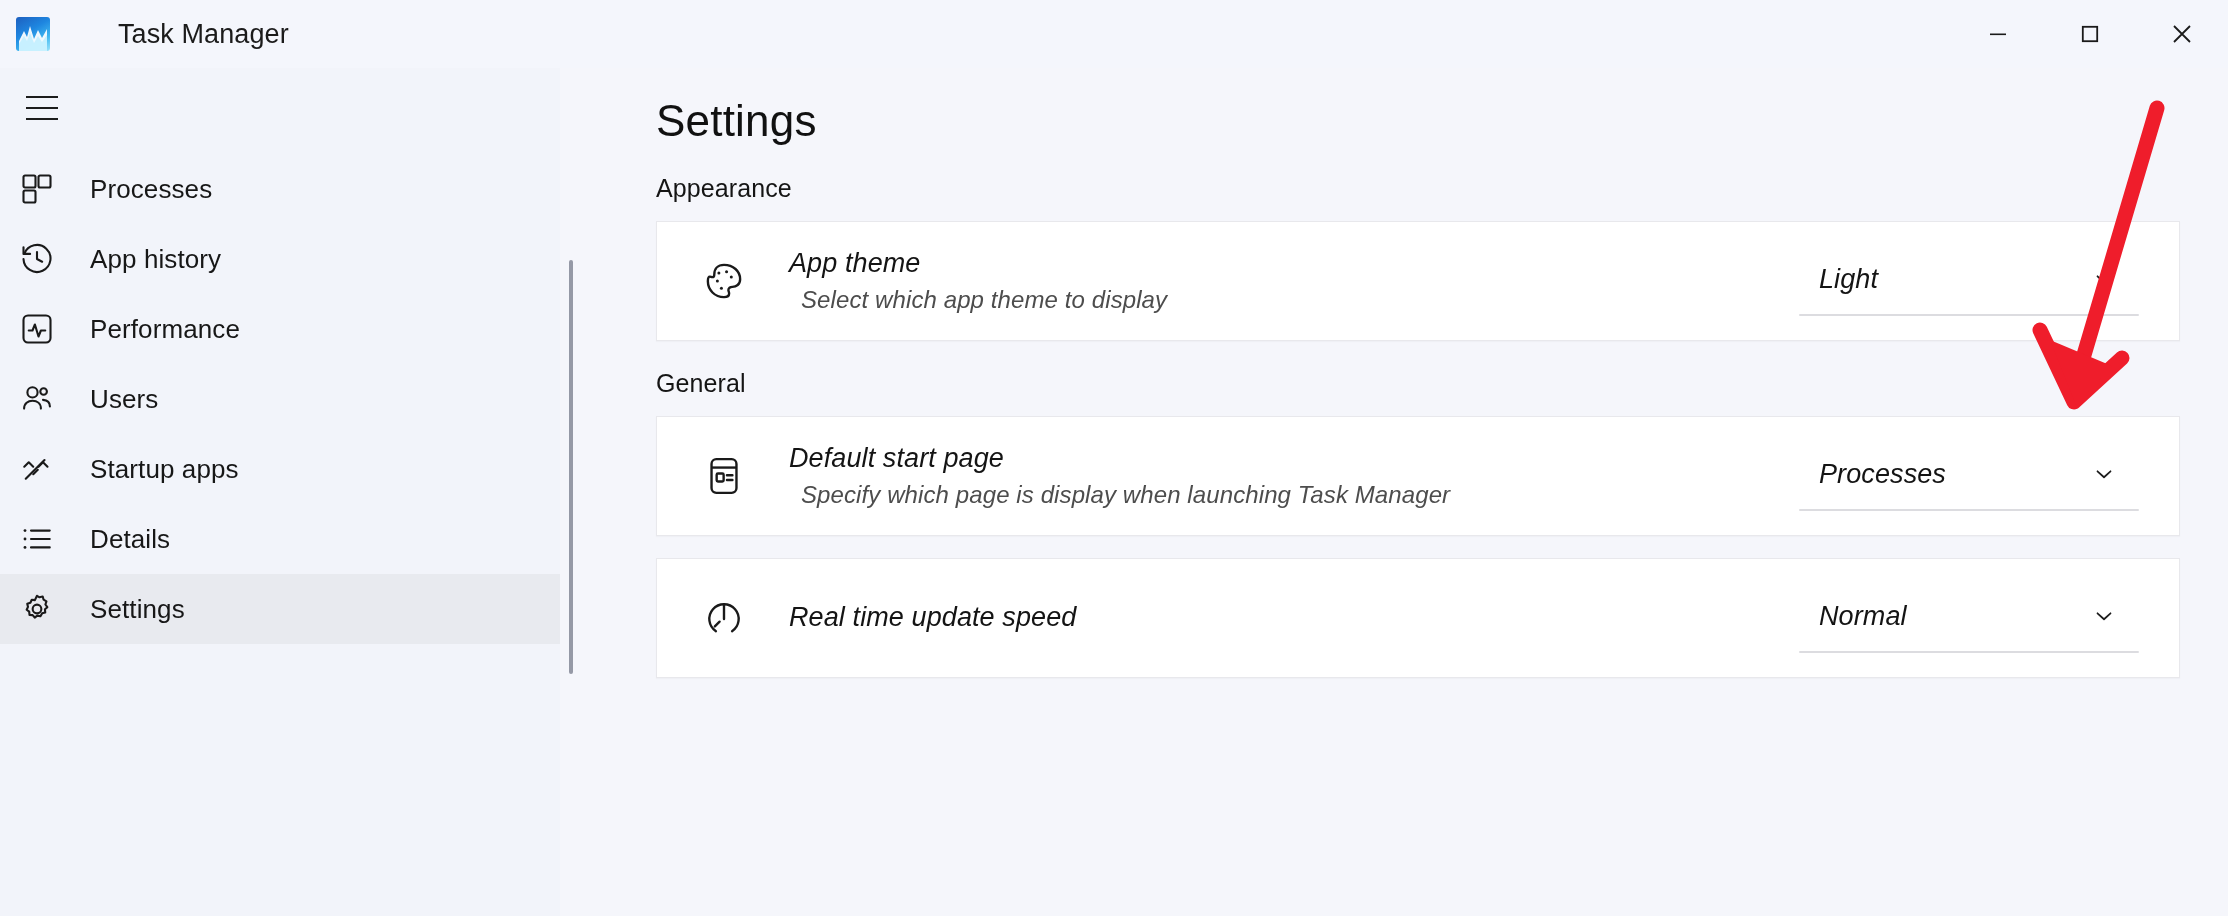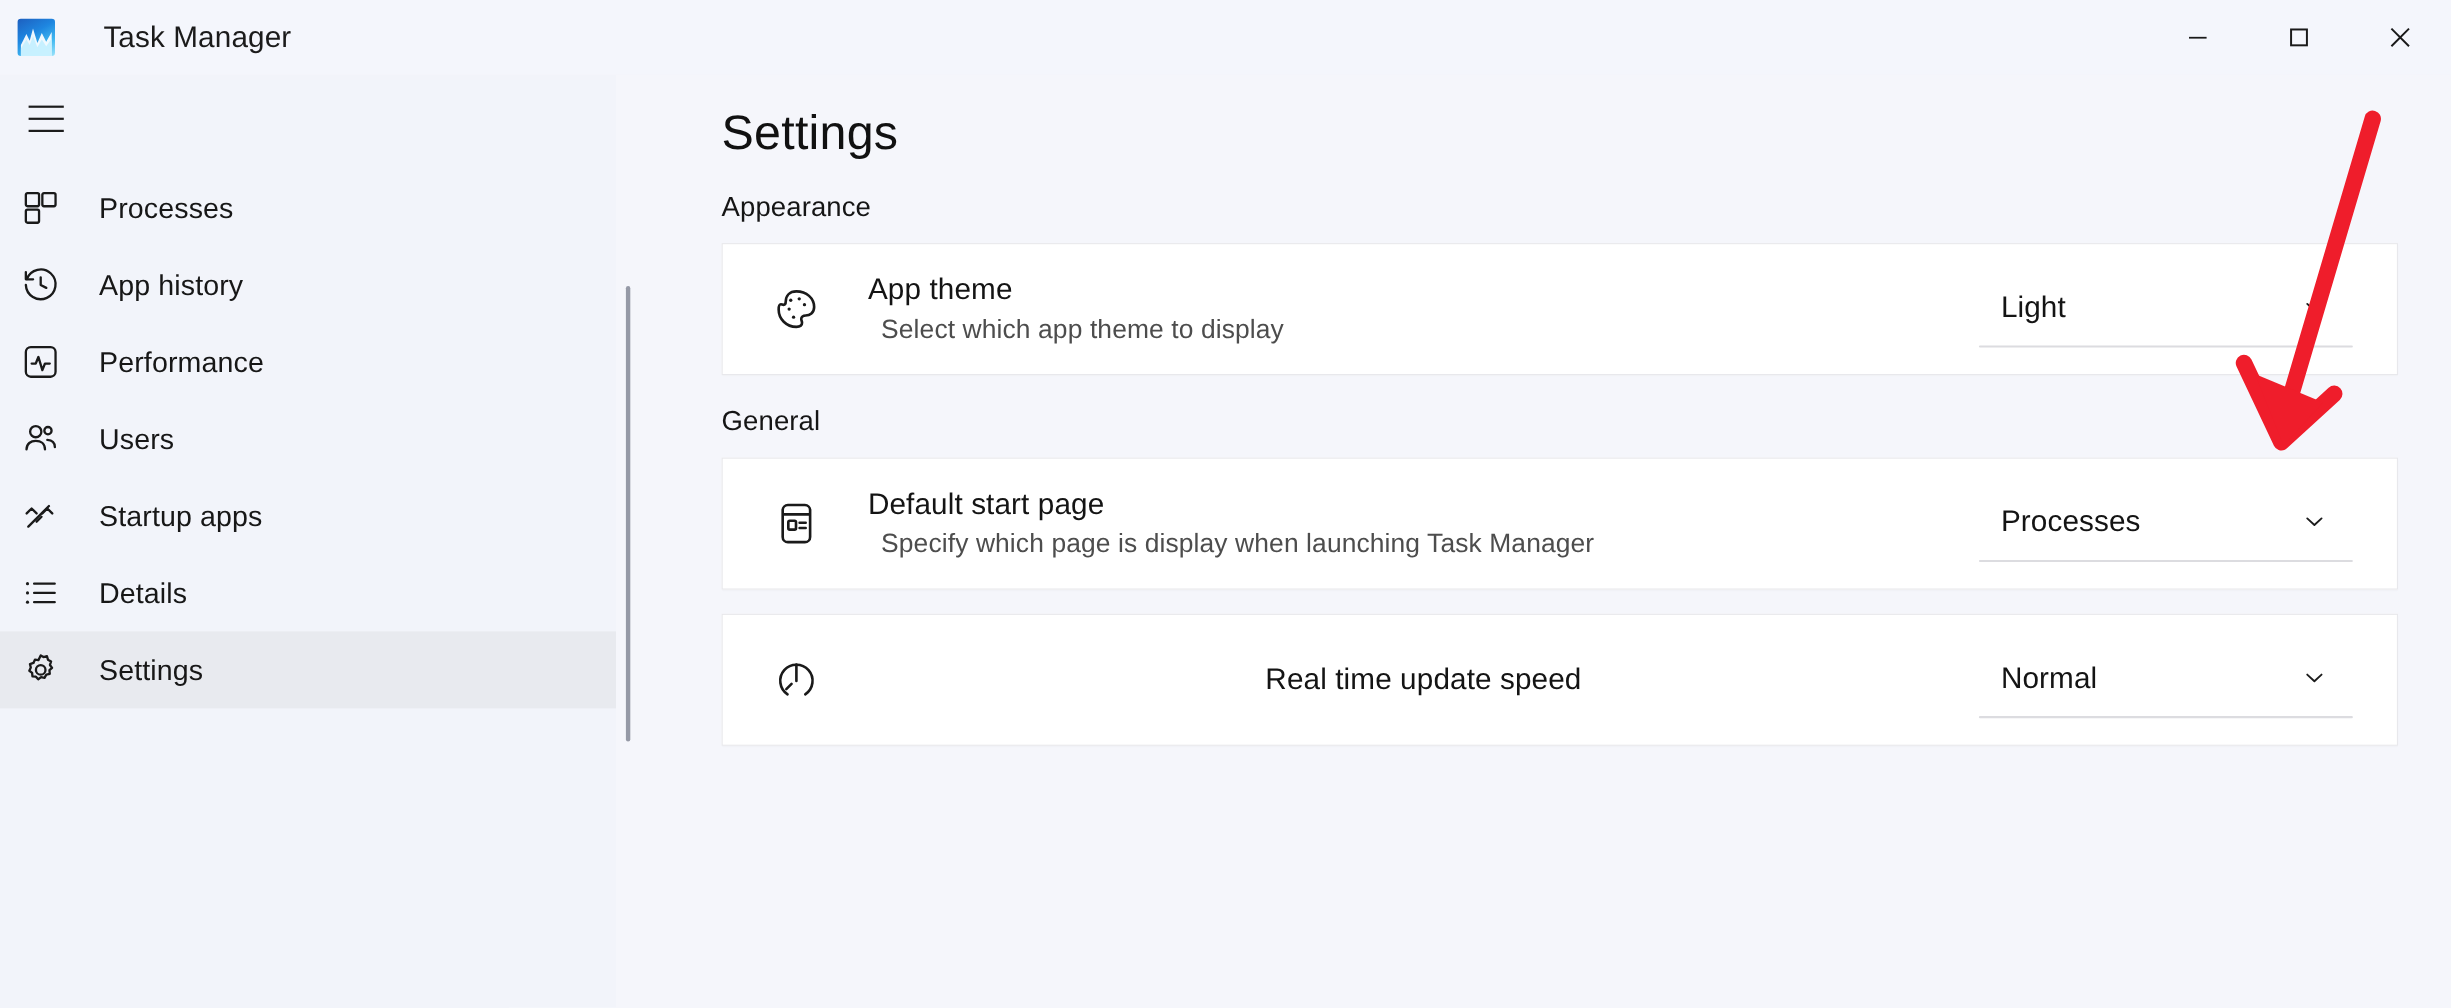--- a/index.html
+++ b/index.html
@@ -31,21 +31,21 @@
     width: 34px; height: 34px;
     margin-left: 16px;
     border-radius: 3px;
     background: linear-gradient(150deg, #1d5fbf 0%, #1e86e0 40%, #3fb7f0 70%, #9de4fb 100%);
     position: relative;
     overflow: hidden;
     flex: 0 0 auto;
   }
   .app-icon svg { position: absolute; left: 0; top: 0; }
   .app-title {
-    margin-left: 44px;
+    margin-left: 68px;
     font-size: 27px;
     color: #1b1b1b;
     letter-spacing: .1px;
     white-space: nowrap;
   }
   .win-controls {
     position: absolute;
     right: 0; top: 0;
     height: 68px;
     display: flex;
@@ -139,20 +139,21 @@
     color: #151515;
     margin-top: 28px;
     margin-bottom: 18px;
     letter-spacing: .1px;
   }
   .card {
     background: #ffffff;
     border: 1px solid #e8e8ec;
     border-radius: 0;
     box-shadow: 0 1px 1px rgba(0,0,0,.025);
+    font-style: italic;
   }
   .setting-row {
     display: flex;
     align-items: center;
     height: 118px;
     padding: 0 40px 0 44px;
   }
   .row-icon {
     width: 46px; height: 46px;
     flex: 0 0 46px;
@@ -198,21 +199,21 @@
   }
   .combo-value {
     font-size: 27px;
     color: #141414;
     white-space: nowrap;
     letter-spacing: .1px;
   }
   .chev { color: #1c1c1c; display: block; }
 
   
-  .card.clipped { margin-top: 22px; text-align: center; }
+  .card.clipped { margin-top: 22px; }
   .card.clipped .setting-row { height: 118px; }
 
   
   .annot {
     position: absolute;
     left: 0; top: 0;
     width: 2228px; height: 916px;
     pointer-events: none;
     z-index: 50;
   }

